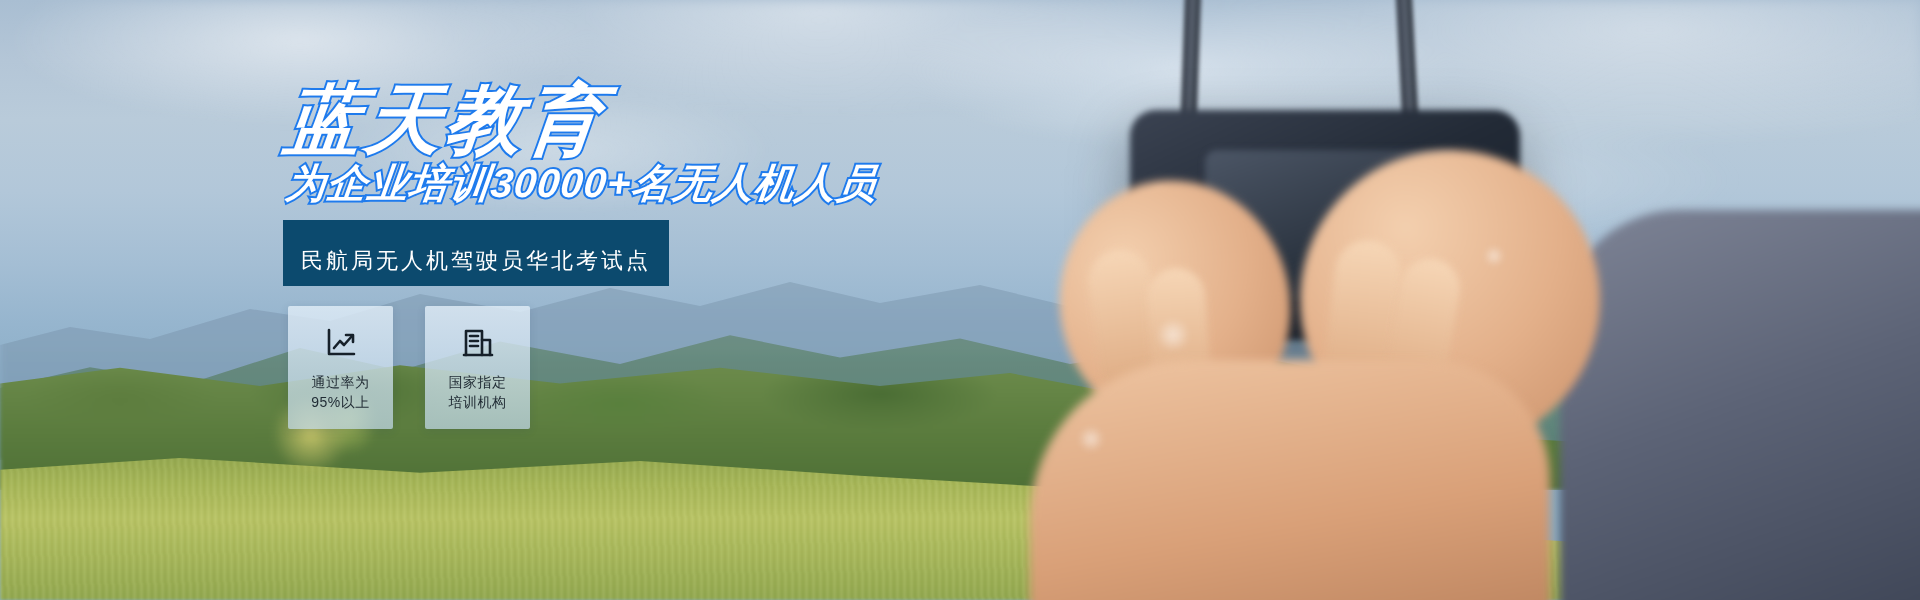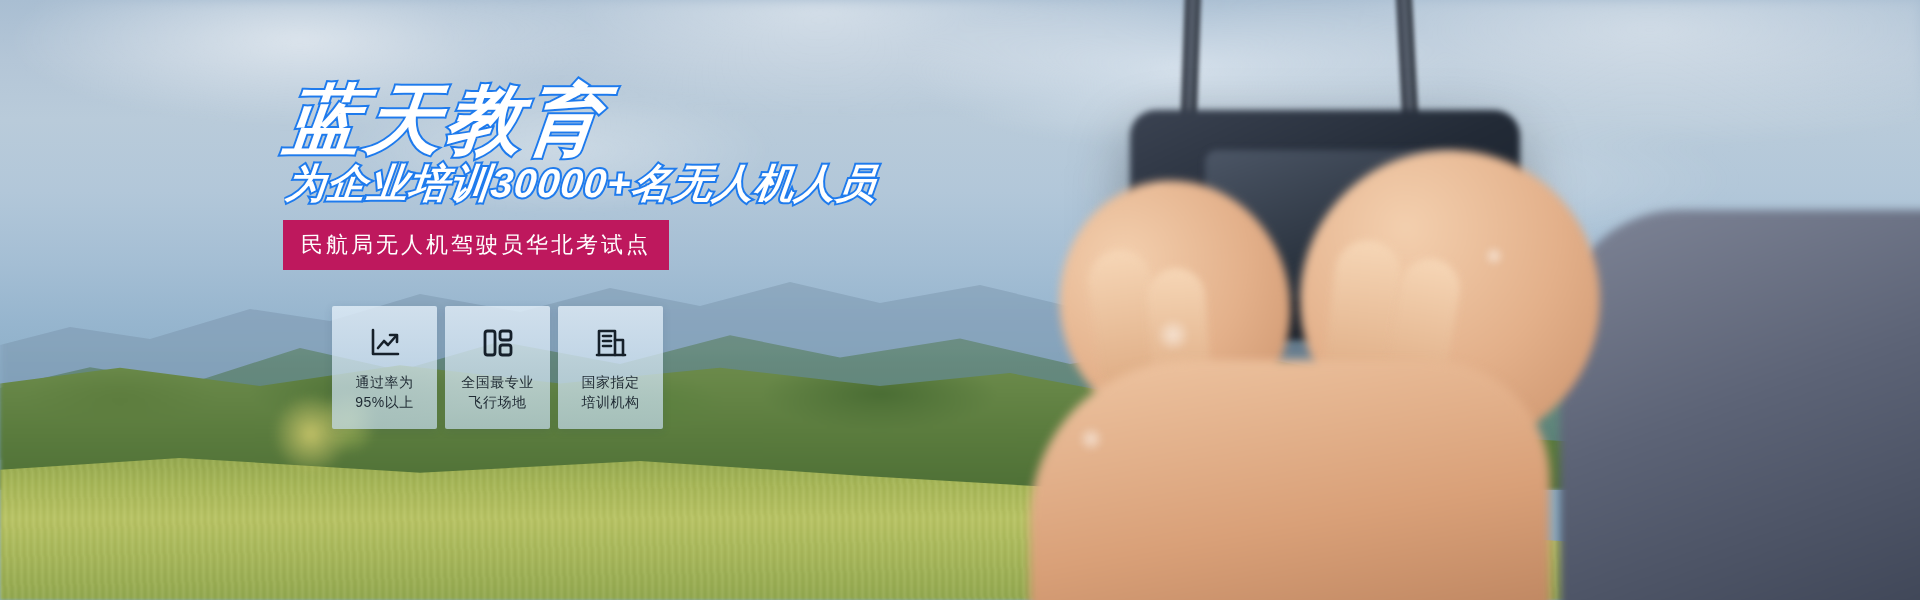--- a/index.html
+++ b/index.html
@@ -174,29 +174,29 @@
     position:absolute; left:286px; top:163px;
     font-size:40px; font-weight:bold; letter-spacing:1px;
     color:#ffffff; line-height:1;
     -webkit-text-stroke:4px #1f7bed;
     paint-order:stroke fill;
     font-style:italic;
     transform:skewX(-6deg);
   }
   .badge {
     position:absolute; left:283px; top:220px;
-    background:#be185d; color:#ffffff;
+    background:#0c4a6e; color:#ffffff;
     font-size:22px; letter-spacing:3px; font-weight:500;
-    padding:10px 18px 10px 18px;
+    padding:26px 18px 10px 18px;
     white-space:nowrap;
   }
 
   
   .cards { position:absolute; left:288px; top:306px;
-    display:flex; gap:8px; align-items:flex-start;margin-left:44px; }
+    display:flex; gap:32px; align-items:flex-start; }
   .card {
     width:105px;
     background:linear-gradient(180deg,
       rgba(226,238,248,.80) 0%,
       rgba(210,228,243,.74) 55%,
       rgba(196,219,238,.70) 100%);
     border-radius:2px;
     padding:18px 8px 16px 8px;
     display:flex; flex-direction:column; align-items:center;
     box-shadow:0 2px 10px rgba(30,60,90,.12);
@@ -260,31 +260,20 @@
             <path d="M5 4 V28 H30"></path>
             <path d="M10 22 L16 15 L20 19 L28 10"></path>
             <path d="M22 9 H29 V16"></path>
           </svg>
         </div>
         <div class="card-text">通过率为
 95%以上</div>
       </div>
 
 
-      <div class="card">
-        <div class="card-icon">
-          <svg width="34" height="34" viewBox="0 0 34 34" fill="none" stroke="#16202a" stroke-width="2.8" stroke-linecap="round" stroke-linejoin="round">
-            <rect x="4" y="5" width="10" height="24" rx="2.5"></rect>
-            <rect x="19" y="5" width="11" height="9" rx="2.5"></rect>
-            <rect x="19" y="19" width="11" height="10" rx="2.5"></rect>
-          </svg>
-        </div>
-        <div class="card-text">全国最专业
-飞行场地</div>
-      </div>
 
       <div class="card">
         <div class="card-icon">
           <svg width="34" height="34" viewBox="0 0 34 34" fill="none" stroke="#16202a" stroke-width="2.6" stroke-linecap="round" stroke-linejoin="round">
             <path d="M5 29 V5 H21 V29"></path>
             <path d="M21 14 H29 V29"></path>
             <path d="M3 29 H31"></path>
             <path d="M9 10 H17"></path>
             <path d="M9 15 H17"></path>
             <path d="M9 20 H17"></path>

